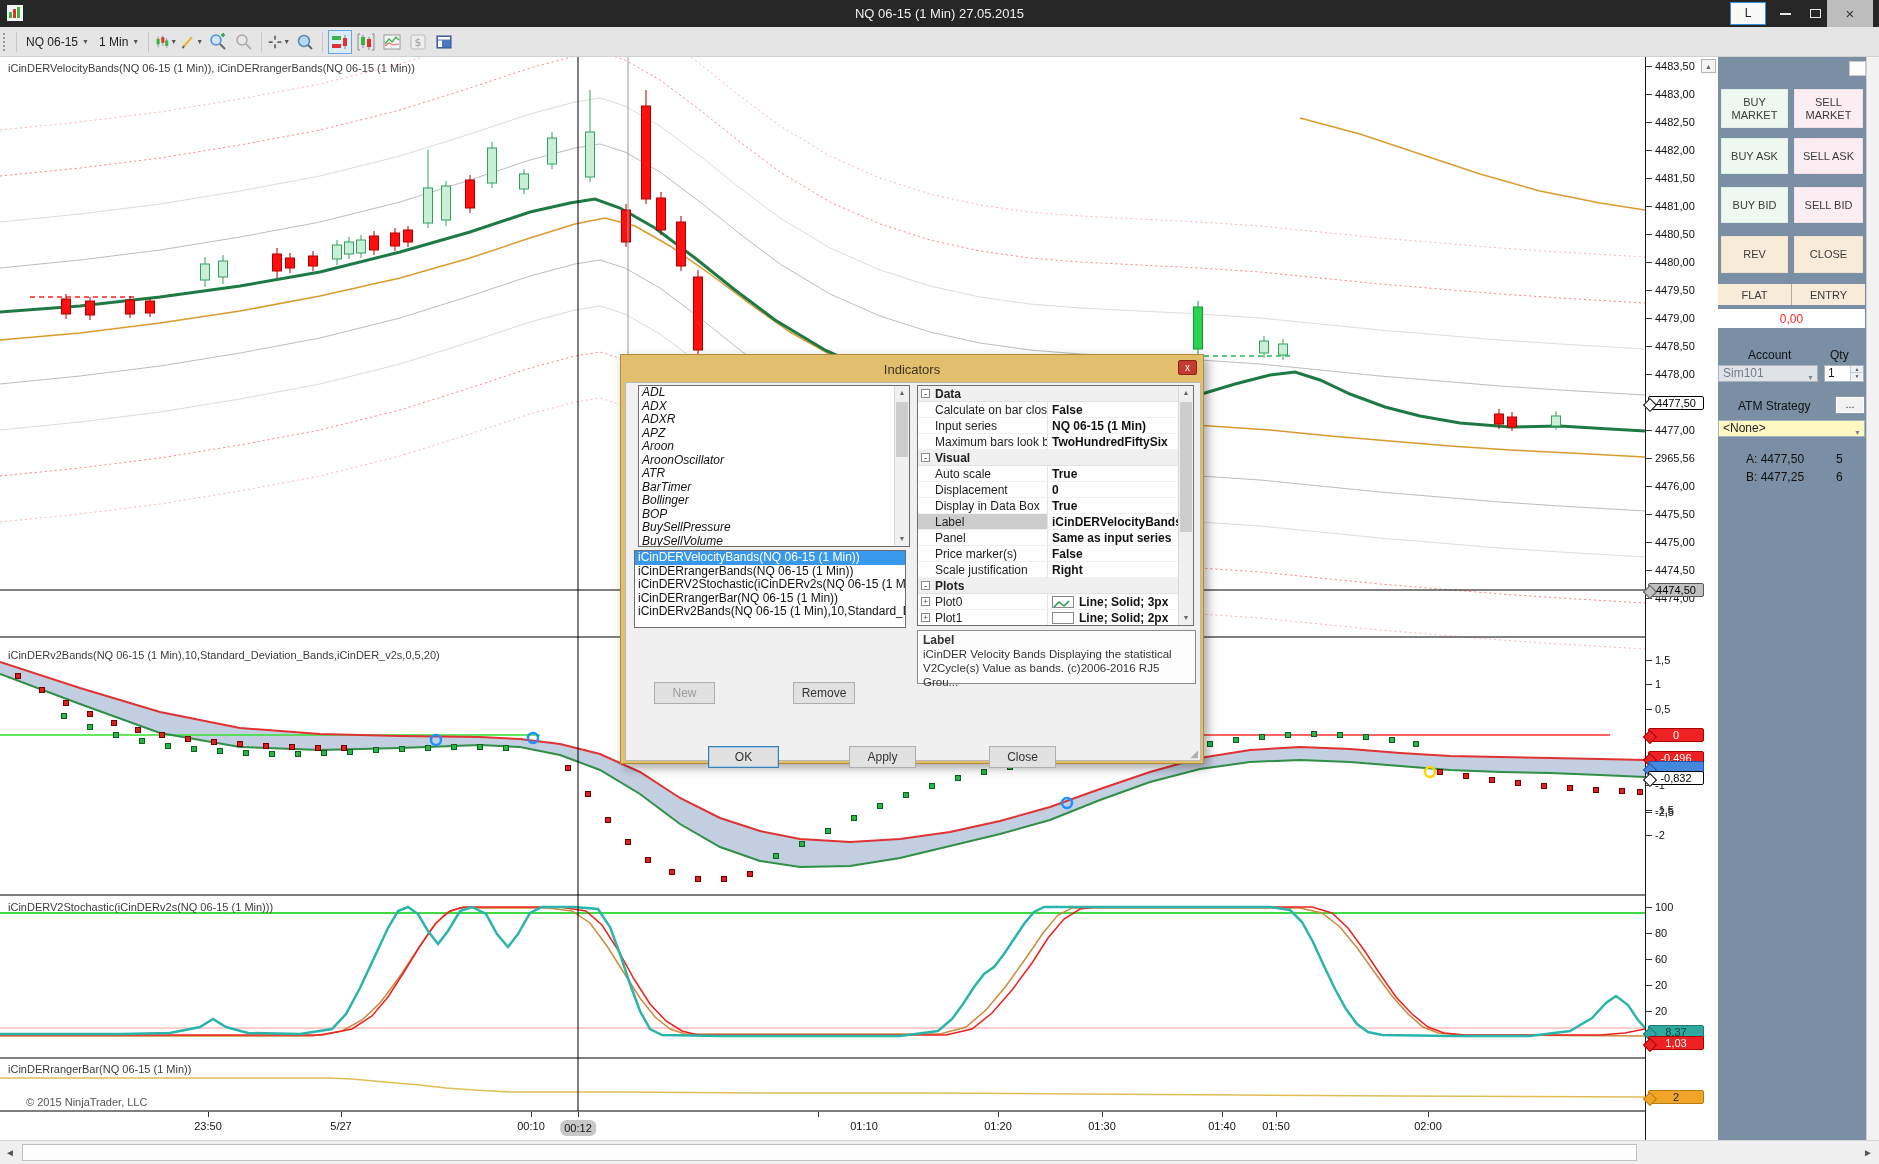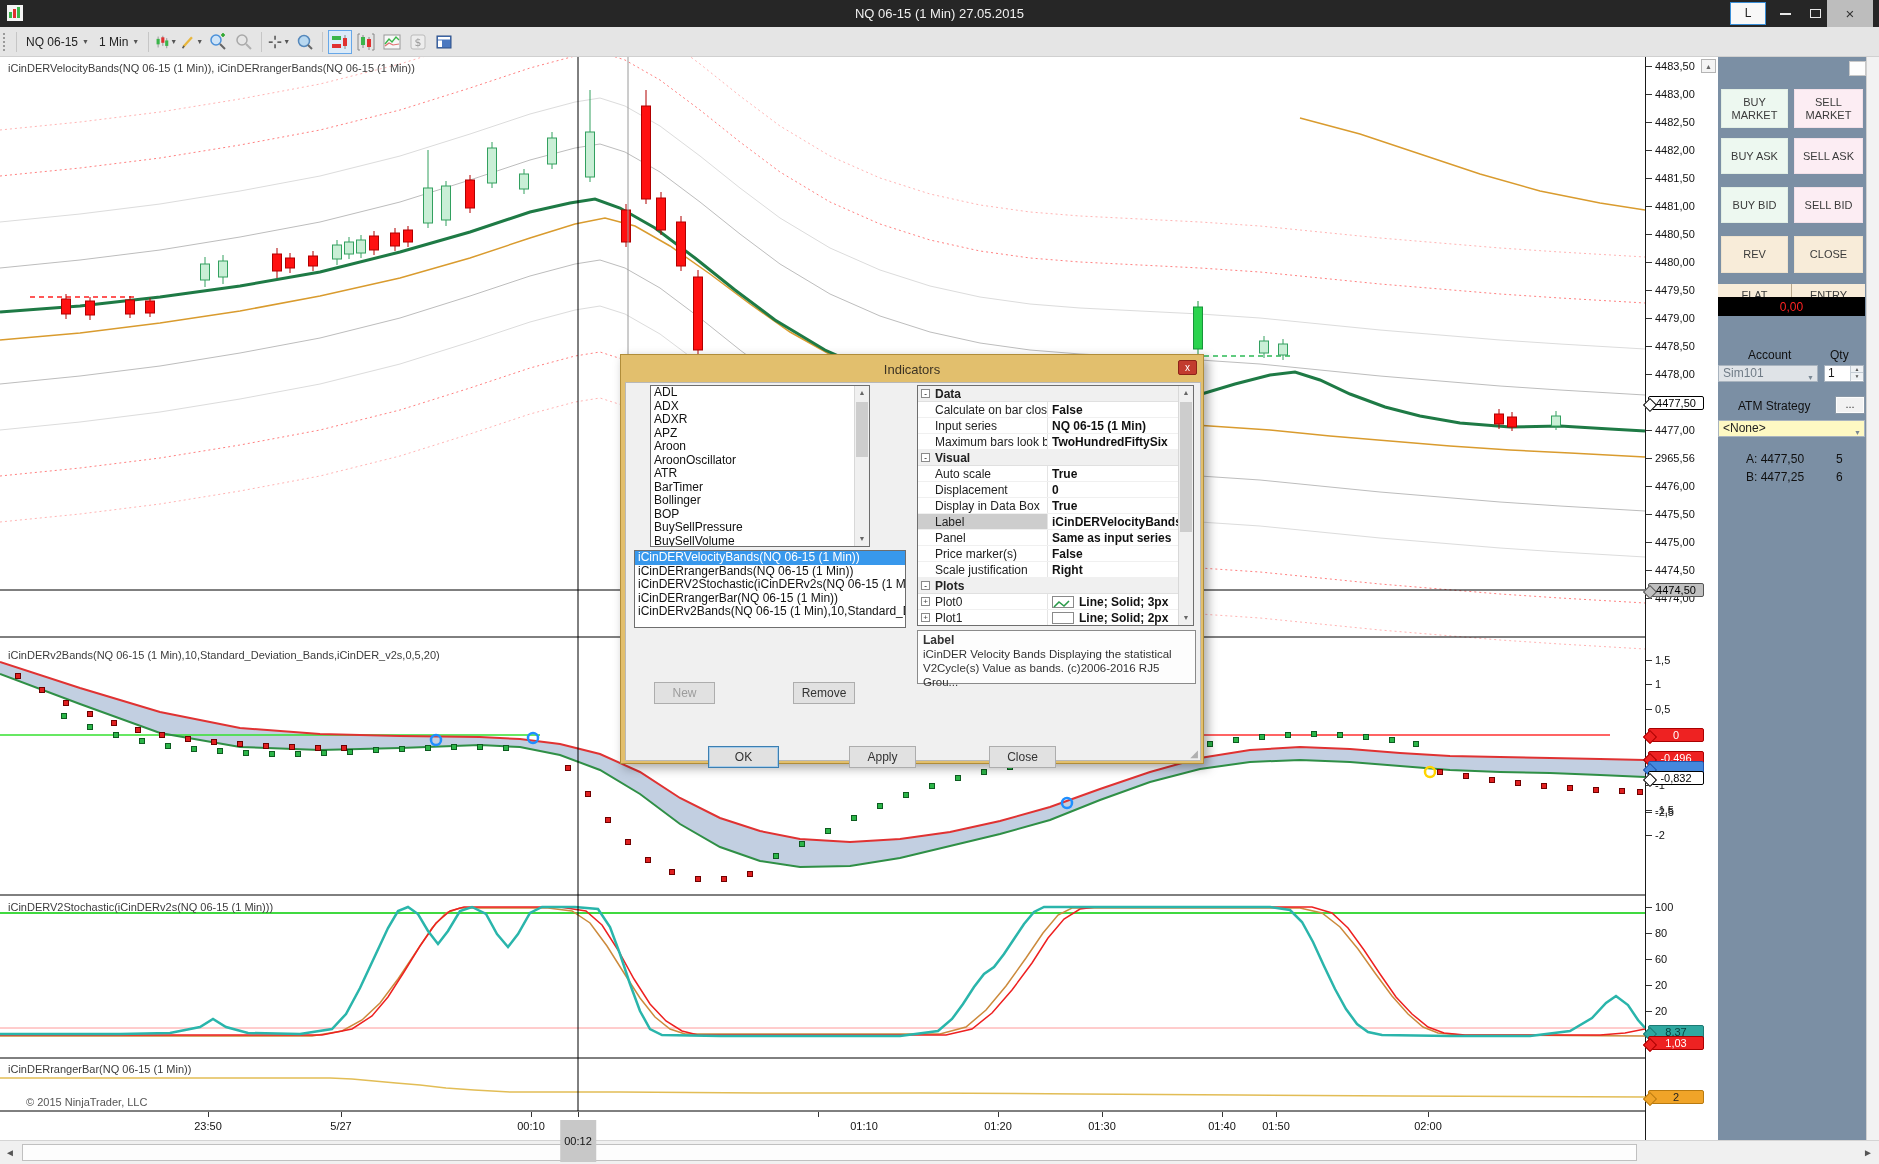--- a/index.html
+++ b/index.html
@@ -39,56 +39,56 @@
   .tick { position:absolute; left:0; font-size:11px; color:#111; white-space:nowrap; }
   .tick i { position:absolute; left:0; top:6px; width:6px; height:1px; background:#333; }
   .tick span { padding-left:9px; font-style:normal; }
   .pmarker { position:absolute; left:2px; height:14px; min-width:56px; font-size:11px; line-height:13px; text-align:center; border-radius:2px; padding:0 4px; z-index:5; }
   .pmarker::before { content:""; position:absolute; left:-4px; top:3px; width:8px; height:8px; transform:rotate(45deg); background:inherit; border:inherit; z-index:-1; }
   #vscroll-up { position:absolute; right:2px; top:2px; width:15px; height:14px; border:1px solid #b4b4b4; background:#f4f4f4; color:#666; font-size:7px; text-align:center; line-height:13px; }
 
   
   #time-axis { position:absolute; left:0; top:1112px; width:1645px; height:28px; background:#fff; z-index:3; }
   .tlabel { position:absolute; top:8px; transform:translateX(-50%); font-size:11px; color:#111; }
-  .tlabel.hl { background:#c8c8c8; padding:15px 4px; }
+  .tlabel.hl { background:#c8c8c8; padding:2px 4px;border-radius:6px; }
   .tmark { position:absolute; top:0; width:1px; height:5px; background:#333; }
   #hscroll { position:absolute; left:0; top:1140px; width:1879px; height:24px; background:#f0f0f0; border-top:1px solid #d4d4d4; }
   .harr { position:absolute; top:0; width:20px; height:23px; color:#555; font-size:10px; text-align:center; line-height:23px; }
   #hthumb { position:absolute; left:22px; top:3px; width:1615px; height:17px; background:#fdfdfd; border:1px solid #c0c0c0; }
 
   
   #trade-panel { position:absolute; left:1718px; top:57px; width:161px; height:1083px; background:#7b8fa4; z-index:4; font-size:11px; color:#1c1c1c; }
   .tp-btn { position:absolute; display:flex; align-items:center; justify-content:center; text-align:center; color:#3a3a3a; line-height:13px; }
   .buy  { background:#edf8f0; border:1px solid #e2efe5; }
   .sell { background:#fcedf3; border:1px solid #f2e0e8; }
   .mgmt { background:#f8ecd9; border:1px solid #efe3ce; }
   #tp-mini { position:absolute; left:131px; top:4px; width:17px; height:15px; background:#fdfdfd; border:1px solid #c8c8c8; }
   #flat-entry { position:absolute; left:0; top:227px; width:147px; height:21px; display:flex; }
   #flat-entry div { flex:1; background:#f8ecd9; display:flex; align-items:center; justify-content:center; color:#3a3a3a; }
   #flat-entry div:first-child { border-right:1px solid #b9a98e; }
-  #pnl-bar { position:absolute; left:0; top:240px; width:147px; height:19px; background:#000000; color:#ff2222; font-size:12px; display:flex; align-items:center; justify-content:center; }
+  #pnl-bar { position:absolute; left:0; top:252px; width:147px; height:19px; background:#ffffff; color:#ff2222; font-size:12px; display:flex; align-items:center; justify-content:center; }
   .tp-label { position:absolute; color:#101010; font-size:12px; }
   .combo { position:absolute; height:17px; background:#fef9c3; border:1px solid #a9b4bf; font-size:12px; line-height:15px; padding:0 16px 0 4px; color:#222; white-space:nowrap; overflow:hidden; }
   .combo.dis { background:#dfe3e7; color:#6f7b86; }
   .combo .carr { position:absolute; right:3px; top:4px; font-size:7px; color:#7a8894; }
   #qty-spin { position:absolute; left:106px; top:308px; width:40px; height:17px; background:#fff; border:1px solid #a9b4bf; }
   #qty-spin .val { position:absolute; left:3px; top:0; font-size:12px; line-height:15px; }
   #qty-spin .sp { position:absolute; right:0; top:0; width:13px; height:15px; border-left:1px solid #c4ccd4; }
   #qty-spin .sp div { height:7px; font-size:5px; text-align:center; line-height:7px; color:#555; background:#eef1f4; }
   #qty-spin .sp div:first-child { border-bottom:1px solid #c4ccd4; }
   #atm-dots { position:absolute; left:118px; top:340px; width:28px; height:16px; background:#f2f2f2; border:1px solid #fdfdfd; outline:1px solid #8a98a6; text-align:center; line-height:13px; font-size:11px; color:#333; }
   #tp-scroll { position:absolute; right:0; top:0; width:13px; height:1083px; background:#f2f2f2; border-left:1px solid #d0d0d0; }
 
   
   #dialog { position:absolute; left:620px; top:354px; width:584px; height:410px; background:#e2bf6d; border:1px solid #b08d3a; box-shadow:4px 4px 10px rgba(0,0,0,.35); z-index:10; }
   #dlg-title { position:absolute; left:4px; top:3px; width:574px; height:23px; text-align:center; font-size:13px; line-height:23px; color:#3c3324; }
   #dlg-close { position:absolute; right:6px; top:5px; width:19px; height:15px; background:#c23b2e; border:1px solid #8c2318; color:#fff; font-size:10px; text-align:center; line-height:13px; border-radius:2px; }
   #dlg-content { position:absolute; left:4px; top:27px; width:576px; height:379px; background:#f0f0f0; border:1px solid #b8b8b8; }
   .listbox { position:absolute; background:#fff; border:1px solid #6e6e6e; overflow:hidden; font-size:12px; }
-  #avail-list { left:24px; top:2px; width:220px; height:162px; }
+  #avail-list { left:12px; top:2px; width:272px; height:162px;font-style:italic; }
   #sel-list { left:8px; top:167px; width:272px; height:78px; }
   .litem { height:13.5px; line-height:13.5px; padding-left:3px; white-space:nowrap; color:#111; }
   .litem.sel { background:#3898ec; color:#fff; }
   .lscroll { position:absolute; right:0; top:0; width:15px; height:100%; background:#f0f0f0; border-left:1px solid #d8d8d8; }
   .lscroll .a { position:absolute; left:0; width:14px; height:14px; font-size:7px; color:#666; text-align:center; line-height:14px; background:#f0f0f0; }
   .lscroll .thumb { position:absolute; left:1px; width:12px; background:#cdcdcd; }
   .dbtn { position:absolute; height:22px; background:#e1e1e1; border:1px solid #adadad; font-size:12px; color:#333; text-align:center; line-height:20px; }
   .dbtn.dis { color:#9c9c9c; }
   .dbtn.focus { border:1px solid #3c7fb1; box-shadow:inset 0 0 0 1px #a8cdea; }
   #prop-grid { position:absolute; left:291px; top:2px; width:277px; height:241px; background:#fff; border:1px solid #6e6e6e; overflow:hidden; font-size:12px; }

